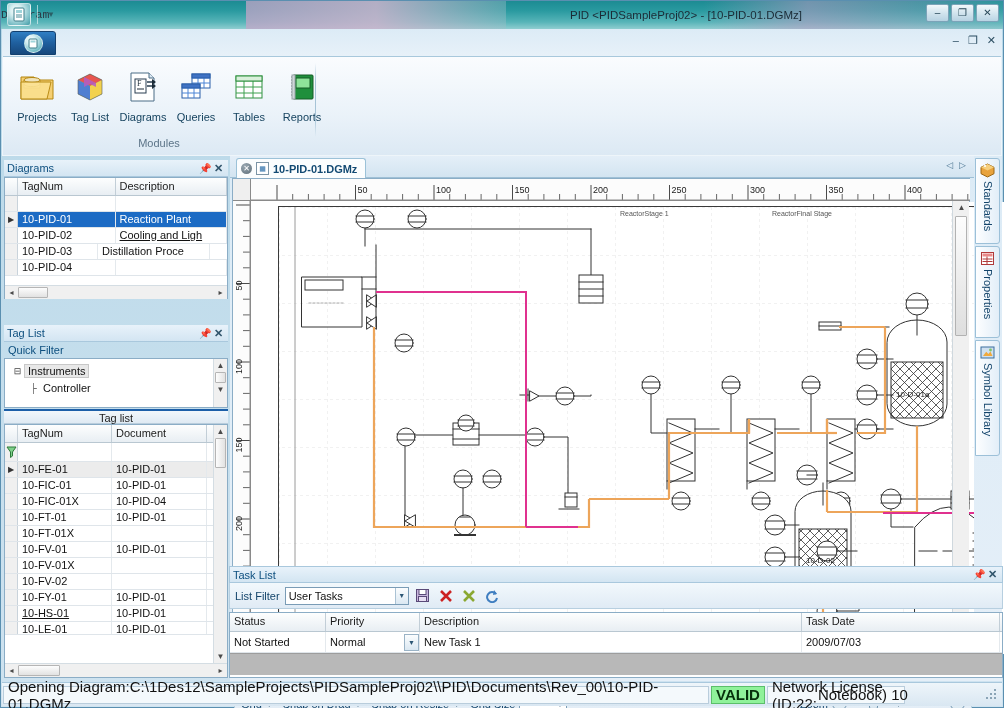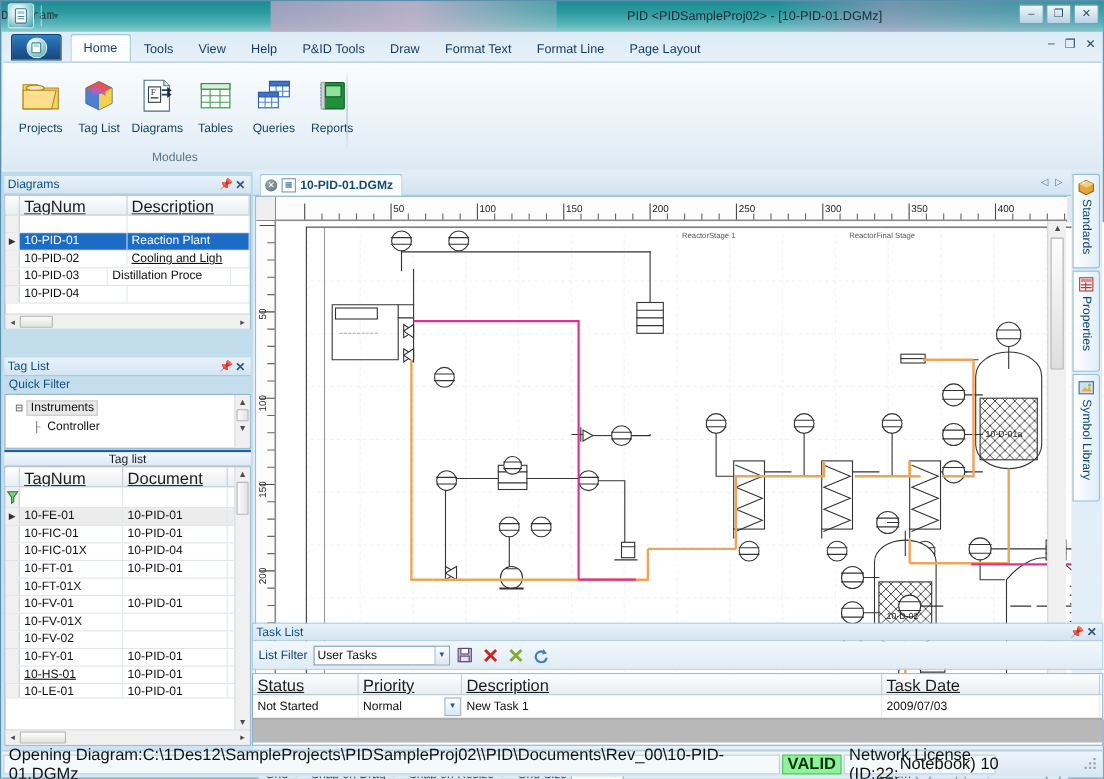--- a/index.html
+++ b/index.html
@@ -122,22 +122,22 @@
     display:flex; align-items:center; padding:0 3px;
   }
   .panel-title{ font-size:11px; color:#0d4f7f; flex:1; }
   .pin, .xbtn{ font-size:10px; color:#31556c; width:13px; text-align:center; }
   .xbtn{ font-weight:bold; font-size:11px; }
 
   
   .grid{ background:#fff; border:1px solid #8badc6; }
   .grid-hdr{ display:flex; height:18px; background:linear-gradient(180deg,#fdfefe,#e8eef3);
              border-bottom:1px solid #b9c7d1; }
-  .gh{ border-right:1px solid #c2ced7; font-size:15px; color:#1b1b1b; padding:2px 4px;
-       overflow:hidden; white-space:nowrap;text-decoration:underline; }
+  .gh{ border-right:1px solid #c2ced7; font-size:11px; color:#1b1b1b; padding:2px 4px;
+       overflow:hidden; white-space:nowrap; }
   .grow{ display:flex; height:16px; border-bottom:1px solid #dfe5ea; }
   .gc{ border-right:1px solid #e4e9ed; font-size:11px; color:#111; padding:1px 4px;
        overflow:hidden; white-space:nowrap; }
   .grow.sel .gc{ background:#1c6bc4; color:#fff; }
   .rowmark{ width:13px; border-right:1px solid #c9d3db; background:#f0f0f0;
             font-size:8px; color:#333; text-align:center; line-height:16px; flex:0 0 13px; }
   .rowmark.hdr{ background:linear-gradient(180deg,#fdfefe,#e8eef3); }
   .hscroll{
     height:14px; background:#f0f0f0; border-top:1px solid #d4dde3;
     display:flex; align-items:center; position:relative;
@@ -288,31 +288,20 @@
   <div class="ribbon-area">
     <div class="tabstrip">
       <div class="tab-orb">
         <div class="g">
           <svg width="12" height="11" viewBox="0 0 12 11">
                 <rect x="2" y="1" width="8" height="9" rx="1" fill="#fff" stroke="#3c7f8a"></rect>
                 <rect x="3.5" y="2.5" width="5" height="2" fill="#9fd4da"></rect>
               </svg>
         </div>
       </div>
-      <div class="tabs">
-        <div class="tab active">Home</div>
-        <div class="tab">Tools</div>
-        <div class="tab">View</div>
-        <div class="tab">Help</div>
-        <div class="tab">P&amp;ID Tools</div>
-        <div class="tab">Draw</div>
-        <div class="tab">Format Text</div>
-        <div class="tab">Format Line</div>
-        <div class="tab">Page Layout</div>
-      </div>
       <div class="ribbon-min">
         <span>–</span>
         <span>❐</span>
         <span>✕</span>
       </div>
     </div>
 
     <div class="ribbon-body">
       <div class="group">
         <div class="group-items">
@@ -355,40 +344,40 @@
                 <path d="M21 11h7M21 15h7" stroke="#2a3f52" stroke-width="1.6"></path>
                 <path d="M26 8l4 3-4 3zM26 12l4 3-4 3z" fill="#1b2b38"></path>
               </svg>
             </div>
             <div class="lbl">Diagrams</div>
           </div>
 
           <div class="rbtn">
             <div class="ico">
               <svg width="34" height="30" viewBox="0 0 34 30">
-                <rect x="4" y="4" width="26" height="22" fill="#fff" stroke="#2f8f3f"></rect>
-                <path d="M4 9h26M4 15h26M4 21h26M12 4v22M21 4v22" stroke="#3da04f"></path>
-                <rect x="4" y="4" width="26" height="5" fill="#d9f0db" stroke="#2f8f3f"></rect>
-              </svg>
-            </div>
-            <div class="lbl">Tables</div>
-          </div>
-
-          <div class="rbtn">
-            <div class="ico">
-              <svg width="34" height="30" viewBox="0 0 34 30">
                 <rect x="13" y="2" width="18" height="14" fill="#fff" stroke="#2a5fa8"></rect>
                 <path d="M13 6h18M13 11h18M19 2v14M25 2v14" stroke="#4b84d6"></path>
                 <rect x="13" y="2" width="18" height="4" fill="#3f72c4" stroke="#2a5fa8"></rect>
                 <rect x="3" y="12" width="18" height="14" fill="#fff" stroke="#2a5fa8"></rect>
                 <path d="M3 16h18M3 21h18M9 12v14M15 12v14" stroke="#4b84d6"></path>
                 <rect x="3" y="12" width="18" height="4" fill="#3f72c4" stroke="#2a5fa8"></rect>
               </svg>
             </div>
             <div class="lbl">Queries</div>
+          </div>
+
+          <div class="rbtn">
+            <div class="ico">
+              <svg width="34" height="30" viewBox="0 0 34 30">
+                <rect x="4" y="4" width="26" height="22" fill="#fff" stroke="#2f8f3f"></rect>
+                <path d="M4 9h26M4 15h26M4 21h26M12 4v22M21 4v22" stroke="#3da04f"></path>
+                <rect x="4" y="4" width="26" height="5" fill="#d9f0db" stroke="#2f8f3f"></rect>
+              </svg>
+            </div>
+            <div class="lbl">Tables</div>
           </div>
 
           <div class="rbtn">
             <div class="ico">
               <svg width="34" height="30" viewBox="0 0 34 30">
                 <rect x="8" y="3" width="20" height="24" rx="1" fill="#1f8f3c" stroke="#145c26"></rect>
                 <rect x="11" y="6" width="14" height="10" fill="#8ee39a" stroke="#145c26"></rect>
                 <path d="M6 5h4M6 8h4M6 11h4M6 14h4M6 17h4M6 20h4M6 23h4" stroke="#9aa3a8" stroke-width="1.6"></path>
                 <rect x="7" y="3" width="3" height="24" fill="#cfd6d9" stroke="#9aa3a8"></rect>
               </svg>

